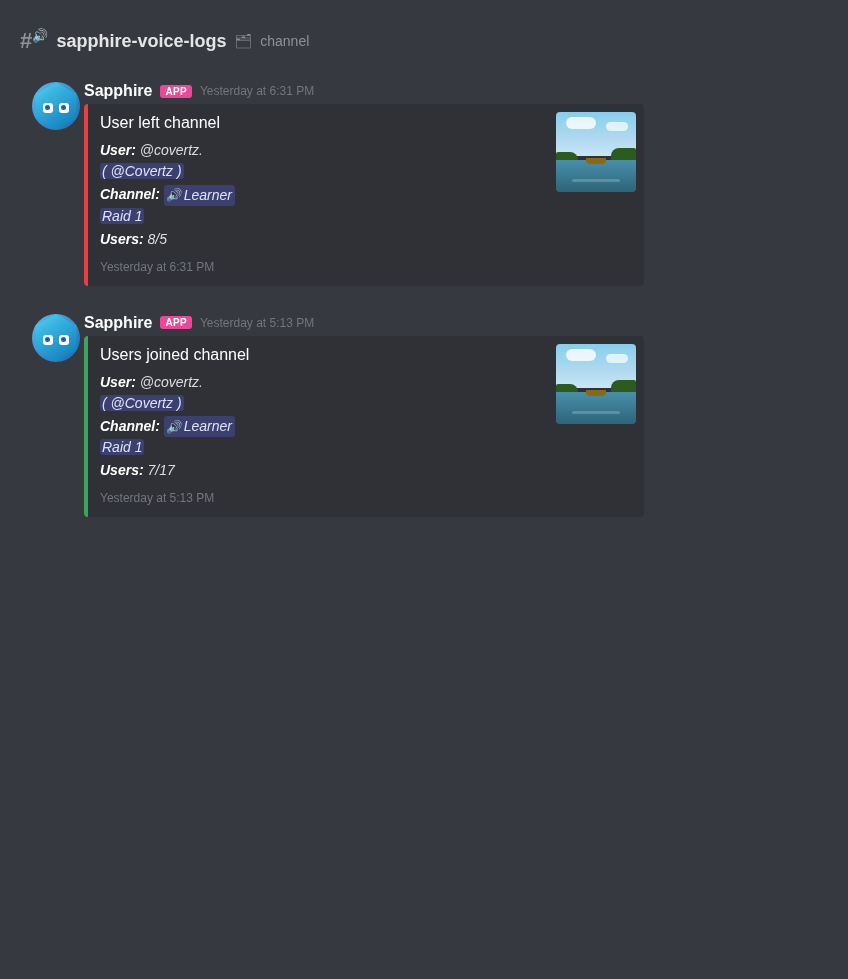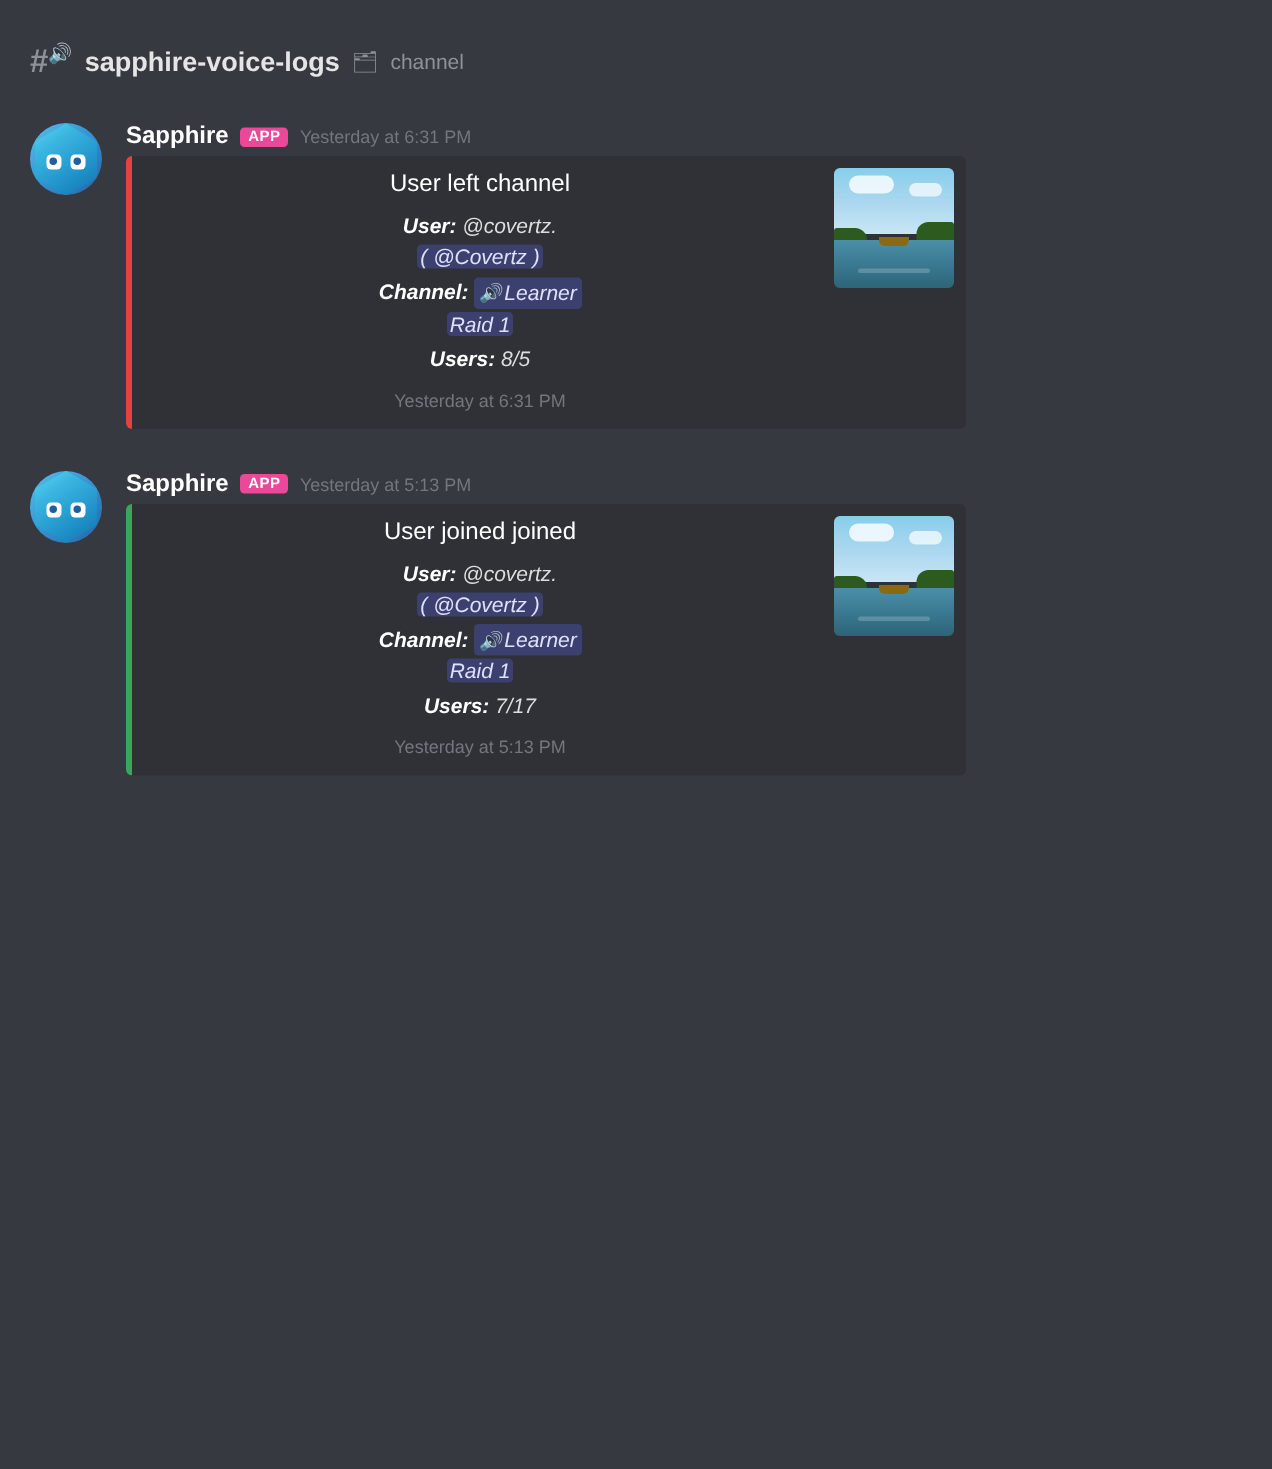--- a/index.html
+++ b/index.html
@@ -37,25 +37,24 @@
       font-size: 14px;
     }
 
     .channel-category {
       color: #8e9297;
       font-size: 14px;
     }
 
     .message-group {
       display: flex;
-      padding: 12px 20px;
-      gap: 16px;
+      padding: 12px 32px;
+      gap: 4px;
       background-color: #36393f;
       margin-bottom: 4px;
-      text-align: center;
     }
 
     .avatar {
       width: 48px;
       height: 48px;
       border-radius: 50%;
       flex-shrink: 0;
       background: linear-gradient(135deg, #5bc0eb 0%, #3a9ad9 40%, #2563a8 100%);
       display: flex;
       align-items: center;
@@ -389,21 +388,21 @@
   </div>
   <div class="message-content">
     <div class="message-header">
       <span class="username">Sapphire</span>
       <span class="app-badge">APP</span>
       <span class="timestamp">Yesterday at 5:13 PM</span>
     </div>
     <div class="embed">
       <div class="embed-left-bar green"></div>
       <div class="embed-body">
-        <div class="embed-title">User joined joined</div>
+        <div class="embed-title">Users joined channel</div>
         <div class="embed-fields">
           <div class="embed-field">
             <strong>User:</strong>
             <span> @covertz.</span>
             <br>
             <span class="mention">( @Covertz )</span>
           </div>
           <div class="embed-field">
             <strong>Channel:</strong>
             <span class="channel-mention">

